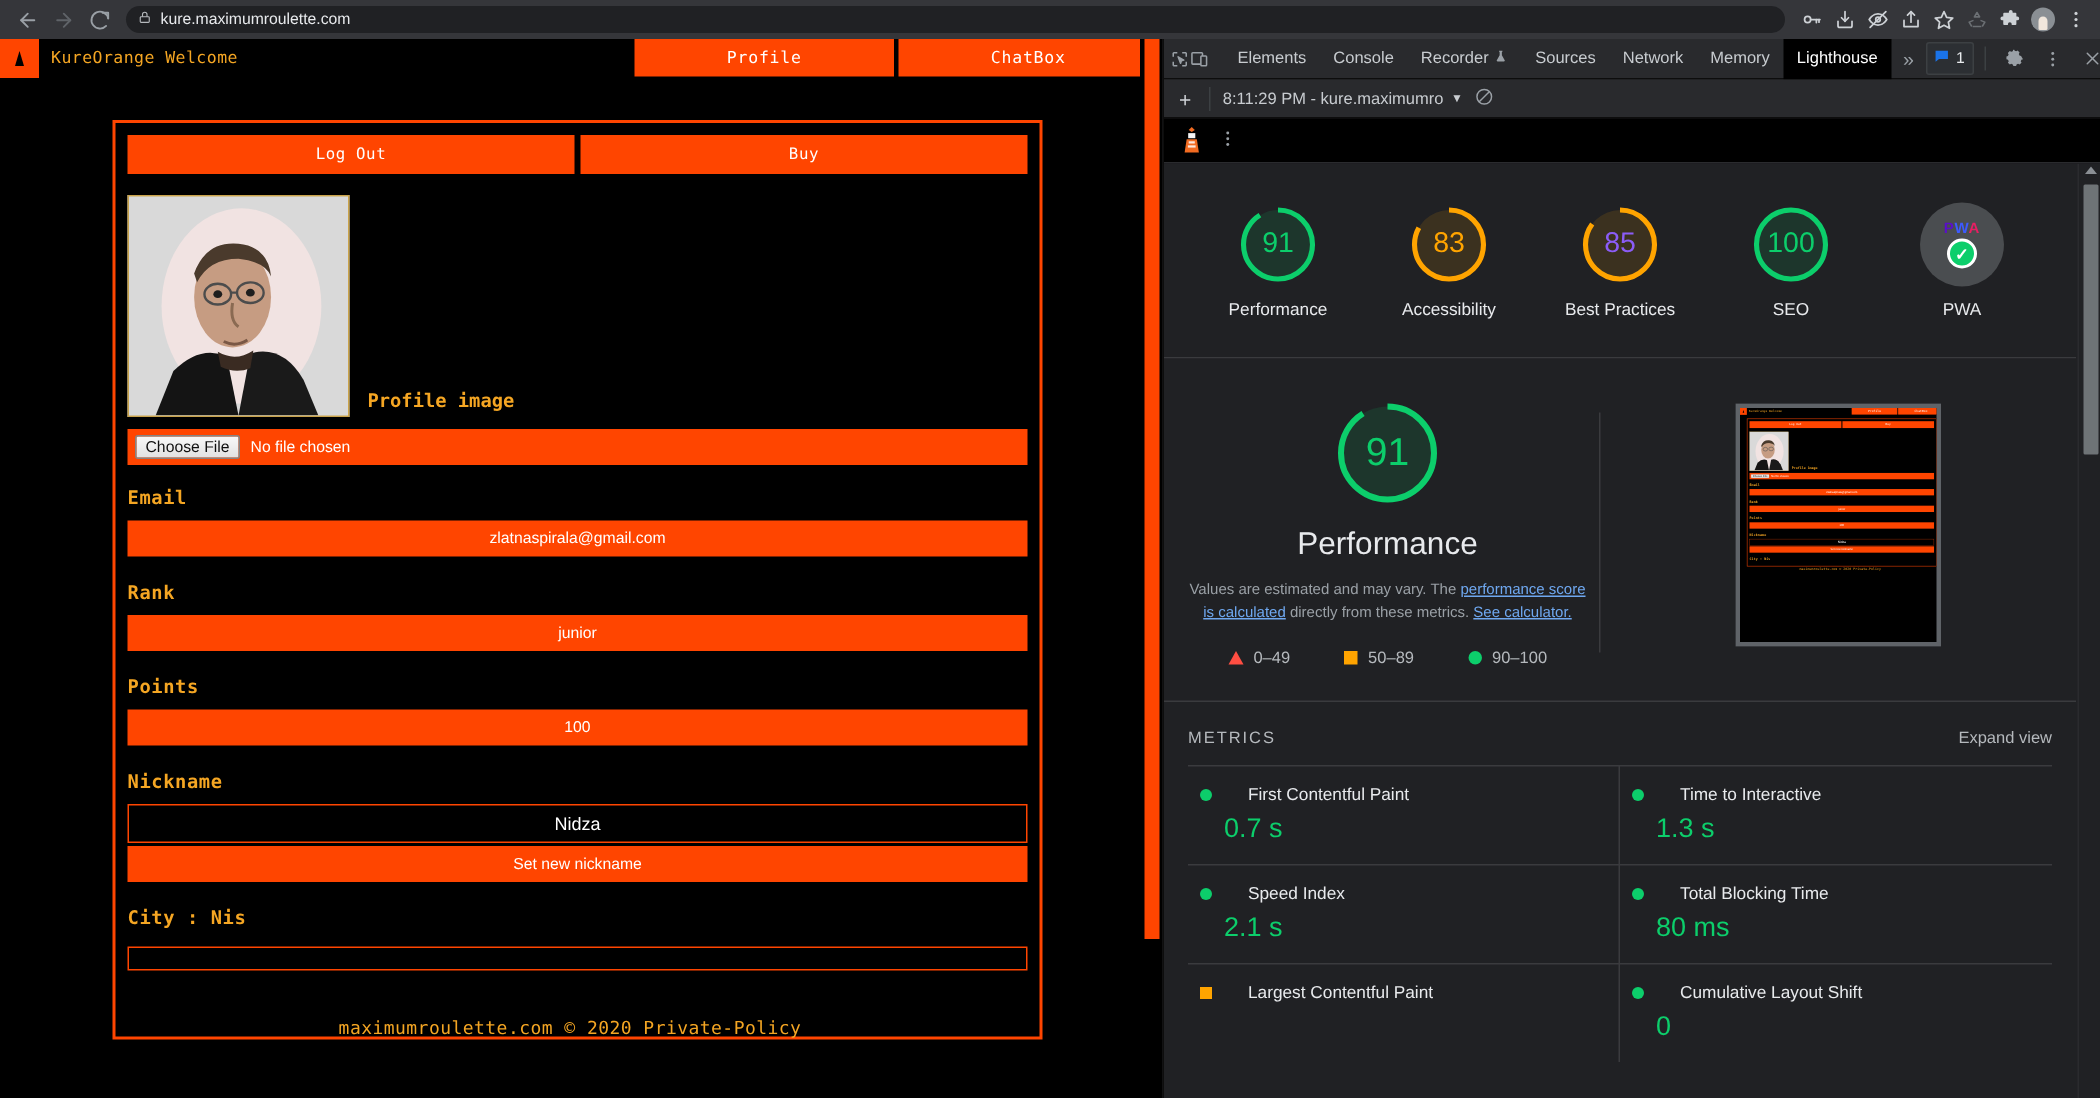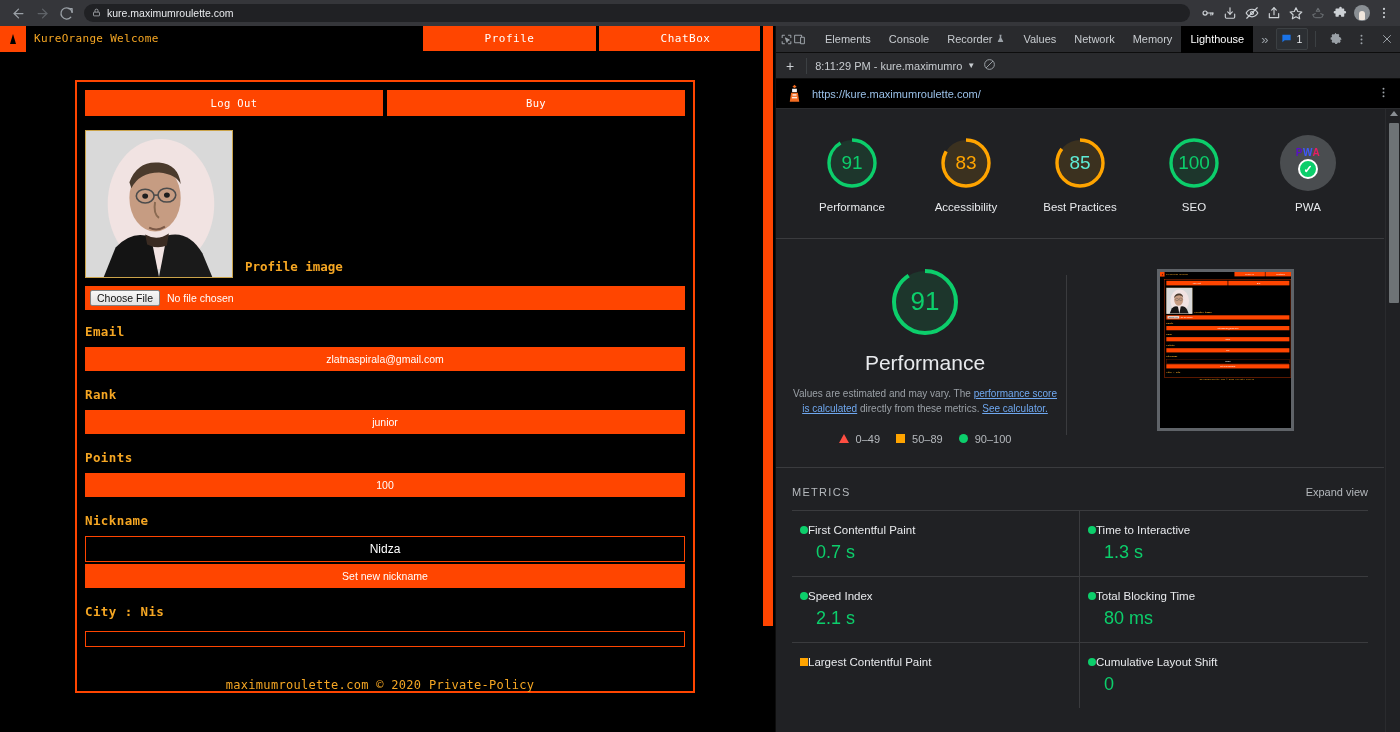--- a/index.html
+++ b/index.html
@@ -248,21 +248,21 @@
     position: absolute; inset: 0; display: flex; align-items: center; justify-content: center;
     font-size: 26px; color: #0cce6b;
   }
   .perf-title { color: #e8eaed; font-size: 21px; margin-top: 12px; }
   .perf-desc {
     color: #9aa0a6; font-size: 10px; line-height: 1.55; margin-top: 11px;
     padding: 0 6px;
   }
   .perf-desc a { color: #6fa8f0; text-decoration: underline; cursor: pointer; }
   .perf-legend {
-    display: flex; justify-content: center; gap: 16px; margin-top: 16px;
+    display: flex; justify-content: center; gap: 36px; margin-top: 16px;
     color: #b5b9bd; font-size: 11px; align-items: center;
   }
   .lg { display: flex; align-items: center; gap: 7px; }
   .tri-red {
     width: 0; height: 0; border-left: 5px solid transparent;
     border-right: 5px solid transparent; border-bottom: 9px solid #ff4e42;
   }
   .sq-orange { width: 9px; height: 9px; background: #ffa400; }
   .ci-green { width: 9px; height: 9px; border-radius: 50%; background: #0cce6b; }
   .perf-divider { width: 1px; align-self: stretch; background: #3a3b3e; margin: 10px 0; }
@@ -285,21 +285,21 @@
     padding-bottom: 12px;
   }
   .metrics-title { color: #b5b9bd; font-size: 11px; letter-spacing: 1.3px; }
   .expand-view { color: #b5b9bd; font-size: 11px; cursor: pointer; }
   .metric-grid { display: flex; flex-wrap: wrap; }
   .metric {
     width: 50%; padding: 13px 14px 13px 8px;
     border-top: 1px solid #3a3b3e;
   }
   .metric:nth-child(odd) { border-right: 1px solid #3a3b3e; }
-  .metric-top { display: flex; align-items: center; gap: 0; }
+  .metric-top { display: flex; align-items: center; gap: 24px; }
   .m-dot { width: 8px; height: 8px; border-radius: 50%; background: #0cce6b; flex: 0 0 auto; }
   .m-dot.sq { border-radius: 0; background: #ffa400; }
   .m-name { color: #e8eaed; font-size: 11.5px; }
   .m-val { font-size: 18px; margin-top: 6px; margin-left: 16px; color: #0cce6b; }
   .m-val.warn { color: #ffa400; }
 
   .dt-scrollbar {
     position: absolute; right: 0; top: 0; width: 15px; height: 100%;
     background: #202124; border-left: 1px solid #2a2b2e;
   }
@@ -500,21 +500,21 @@
       <div class="dt-tab">Elements</div>
       <div class="dt-tab">Console</div>
       <div class="dt-tab">
         <span>Recorder</span>
         <span class="flask">
           <svg width="9" height="11" viewBox="0 0 24 24" fill="currentColor">
               <path d="M9 2h6v2h-1v6l5 9a1.6 1.6 0 0 1-1.4 2.4H6.4A1.6 1.6 0 0 1 5 19l5-9V4H9z"></path>
             </svg>
         </span>
       </div>
-      <div class="dt-tab">Values</div>
+      <div class="dt-tab">Sources</div>
       <div class="dt-tab">Network</div>
       <div class="dt-tab">Memory</div>
       <div class="dt-tab active">Lighthouse</div>
       <div class="dt-overflow">»</div>
       <div class="dt-right">
         <div class="msg-badge">
           <span>
             <svg width="11" height="11" viewBox="0 0 24 24" fill="#1a73e8">
                 <path d="M3 4h18v12H8l-5 4z"></path>
               </svg>
@@ -561,21 +561,20 @@
     <div class="lh-urlbar">
       <span class="lh-logo">
         <svg viewBox="0 0 24 28" width="17" height="19">
           <path d="M12 1l3 3-3 2-3-2z" fill="#f26b21"></path>
           <rect x="8.5" y="7" width="7" height="5" fill="#f5f5f5"></rect>
           <path d="M7 13h10l2 13H5z" fill="#f26b21"></path>
           <rect x="9" y="15" width="6" height="2.2" fill="#fff" opacity="0.85"></rect>
           <rect x="8.2" y="19" width="7.6" height="2.2" fill="#fff" opacity="0.85"></rect>
         </svg>
       </span>
-      <span class="lh-url">https://kure.maximumroulette.com/</span>
       <span class="kebab">
         <svg width="13" height="13" viewBox="0 0 24 24" fill="currentColor">
             <circle cx="12" cy="5" r="1.8"></circle>
             <circle cx="12" cy="12" r="1.8"></circle>
             <circle cx="12" cy="19" r="1.8"></circle>
           </svg>
       </span>
     </div>
 
     <div class="dt-scrollarea">
@@ -603,21 +602,21 @@
             </div>
             <div class="gauge-label">Accessibility</div>
           </div>
 
           <div class="gauge">
             <div class="gauge-ring">
               <svg width="56" height="56" viewBox="0 0 56 56">
                 <circle cx="28" cy="28" r="23" fill="#ffa400" opacity="0.12"></circle>
                 <circle cx="28" cy="28" r="23" fill="none" stroke="#ffa400" stroke-width="3.4" stroke-dasharray="122.8 144.5" stroke-linecap="butt" transform="rotate(-90 28 28)"></circle>
               </svg>
-              <div class="gauge-num" style="color:#5eead4">85</div>
+              <div class="gauge-num" style="color:#8b5cf6">85</div>
             </div>
             <div class="gauge-label">Best Practices</div>
           </div>
 
           <div class="gauge">
             <div class="gauge-ring">
               <svg width="56" height="56" viewBox="0 0 56 56">
                 <circle cx="28" cy="28" r="23" fill="#0cce6b" opacity="0.12"></circle>
                 <circle cx="28" cy="28" r="23" fill="none" stroke="#0cce6b" stroke-width="3.4" transform="rotate(-90 28 28)"></circle>
               </svg>

